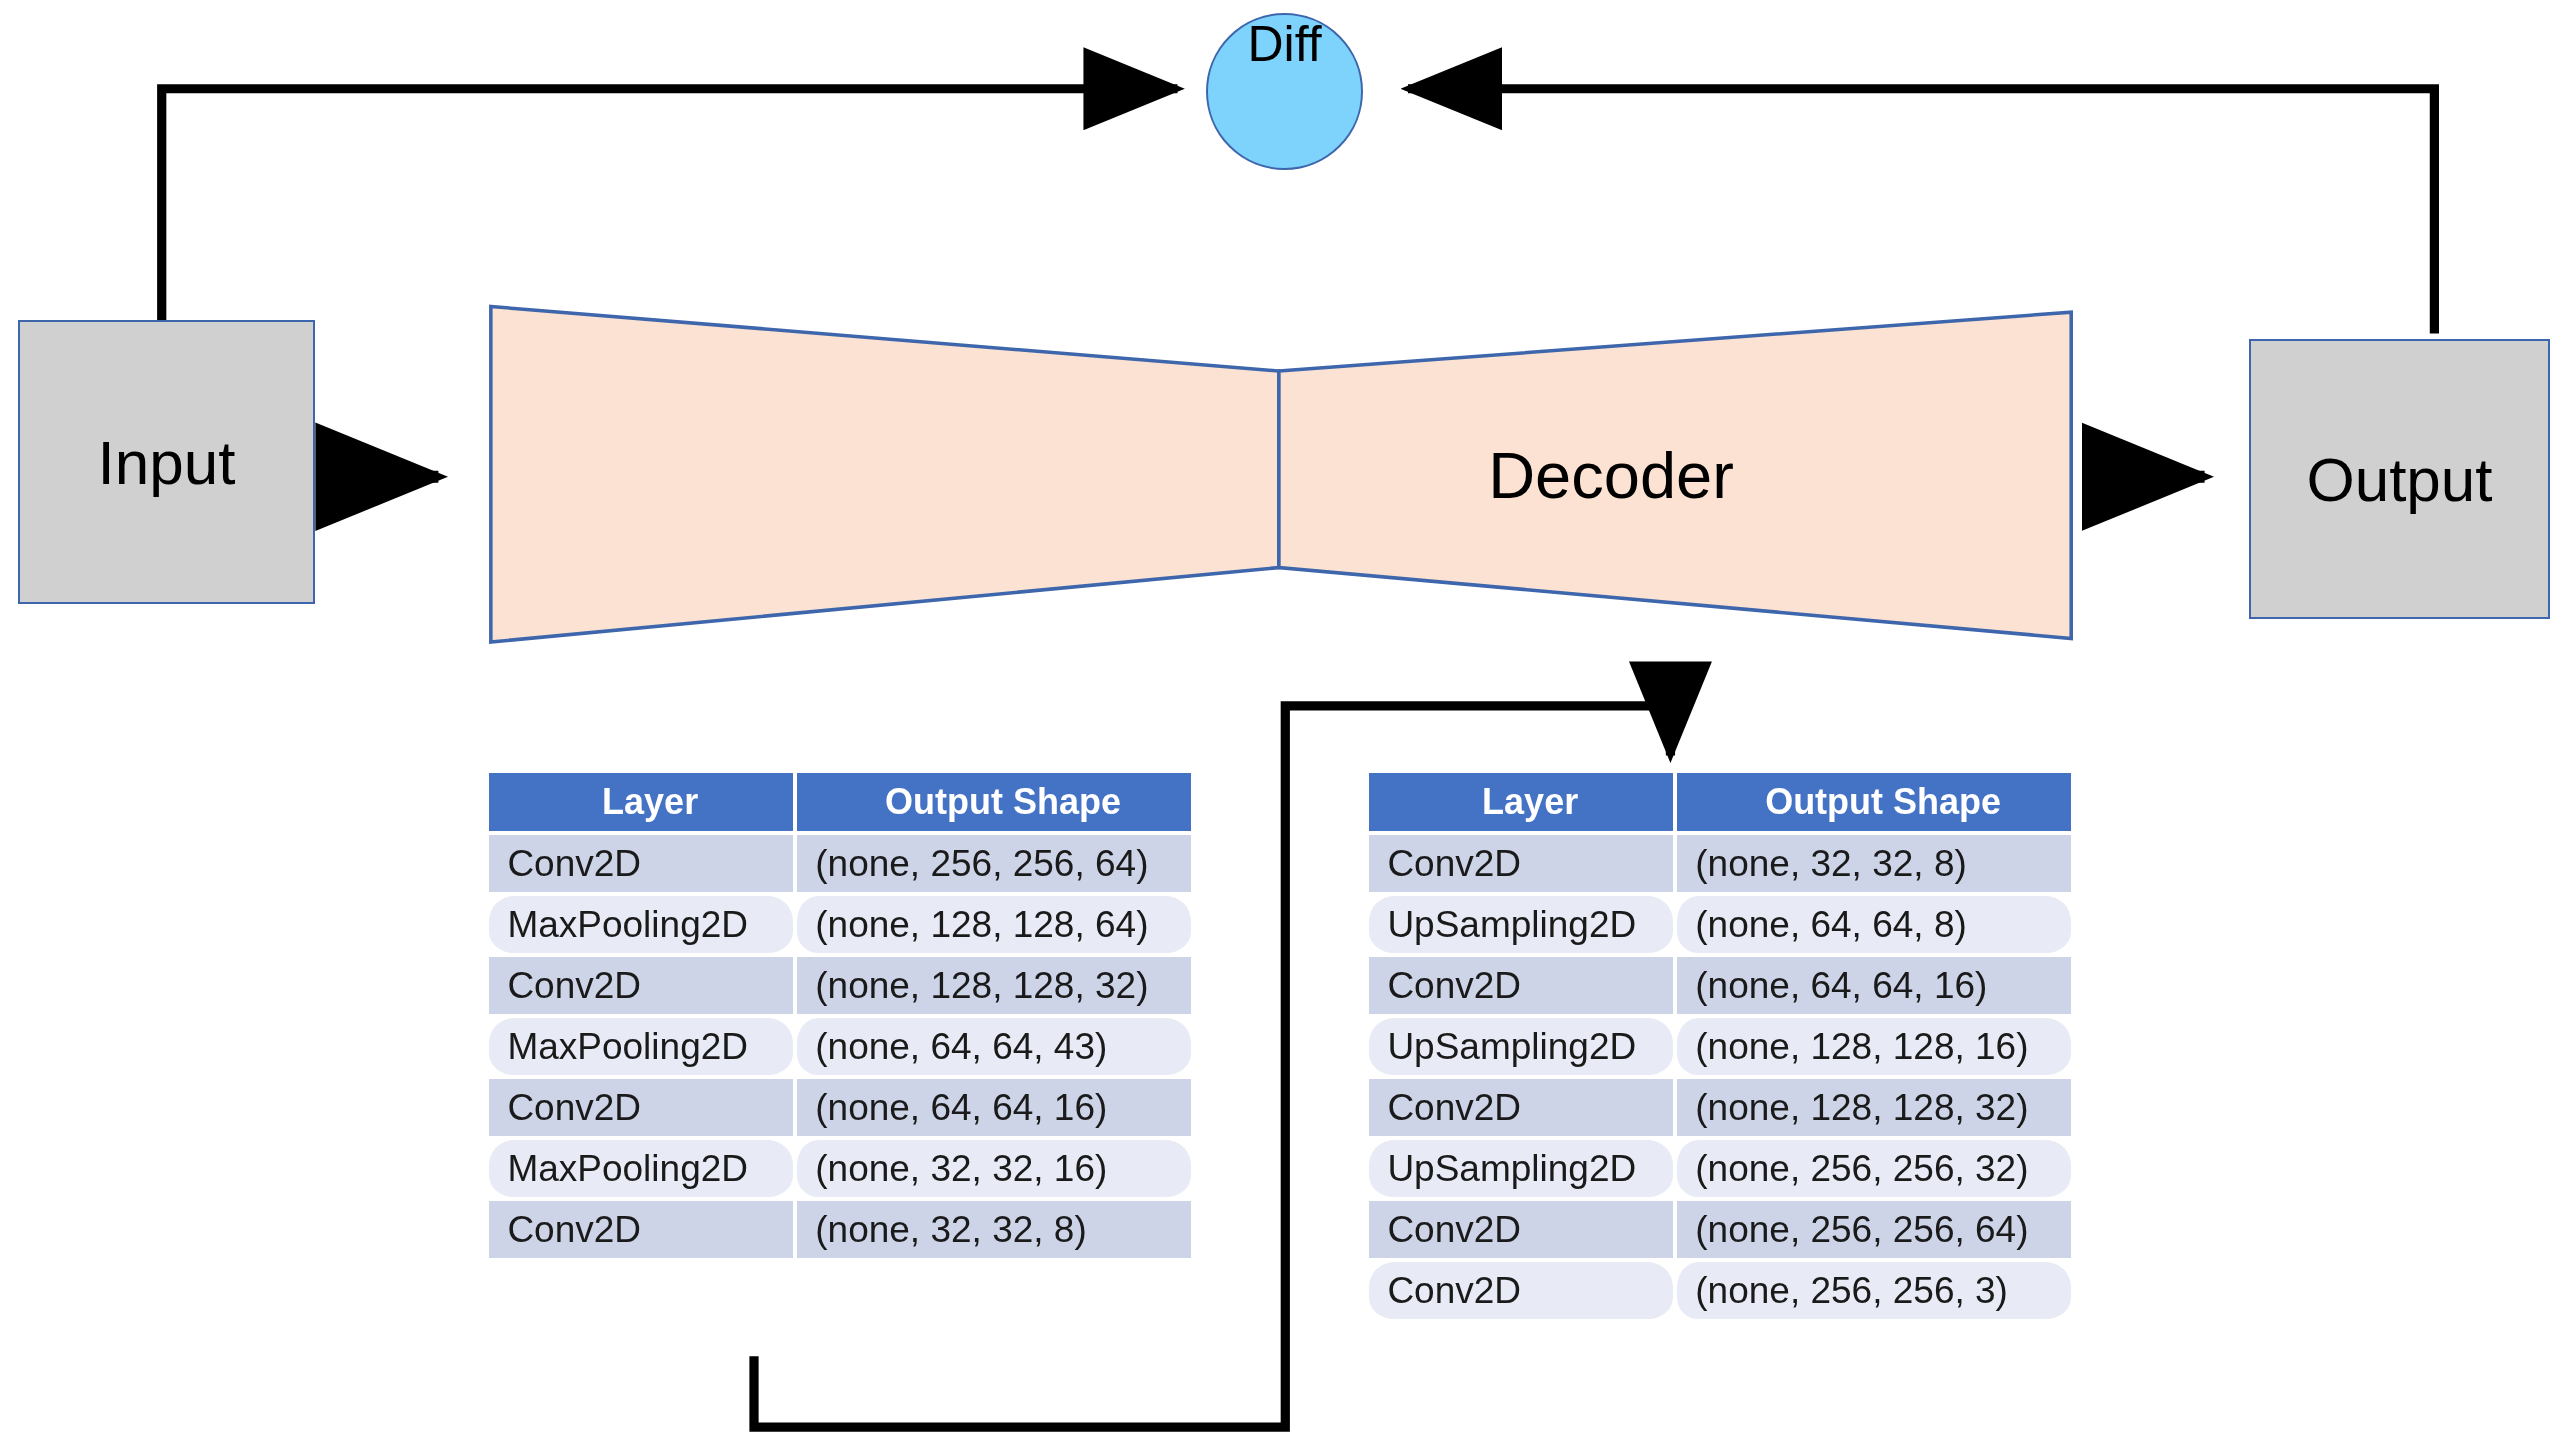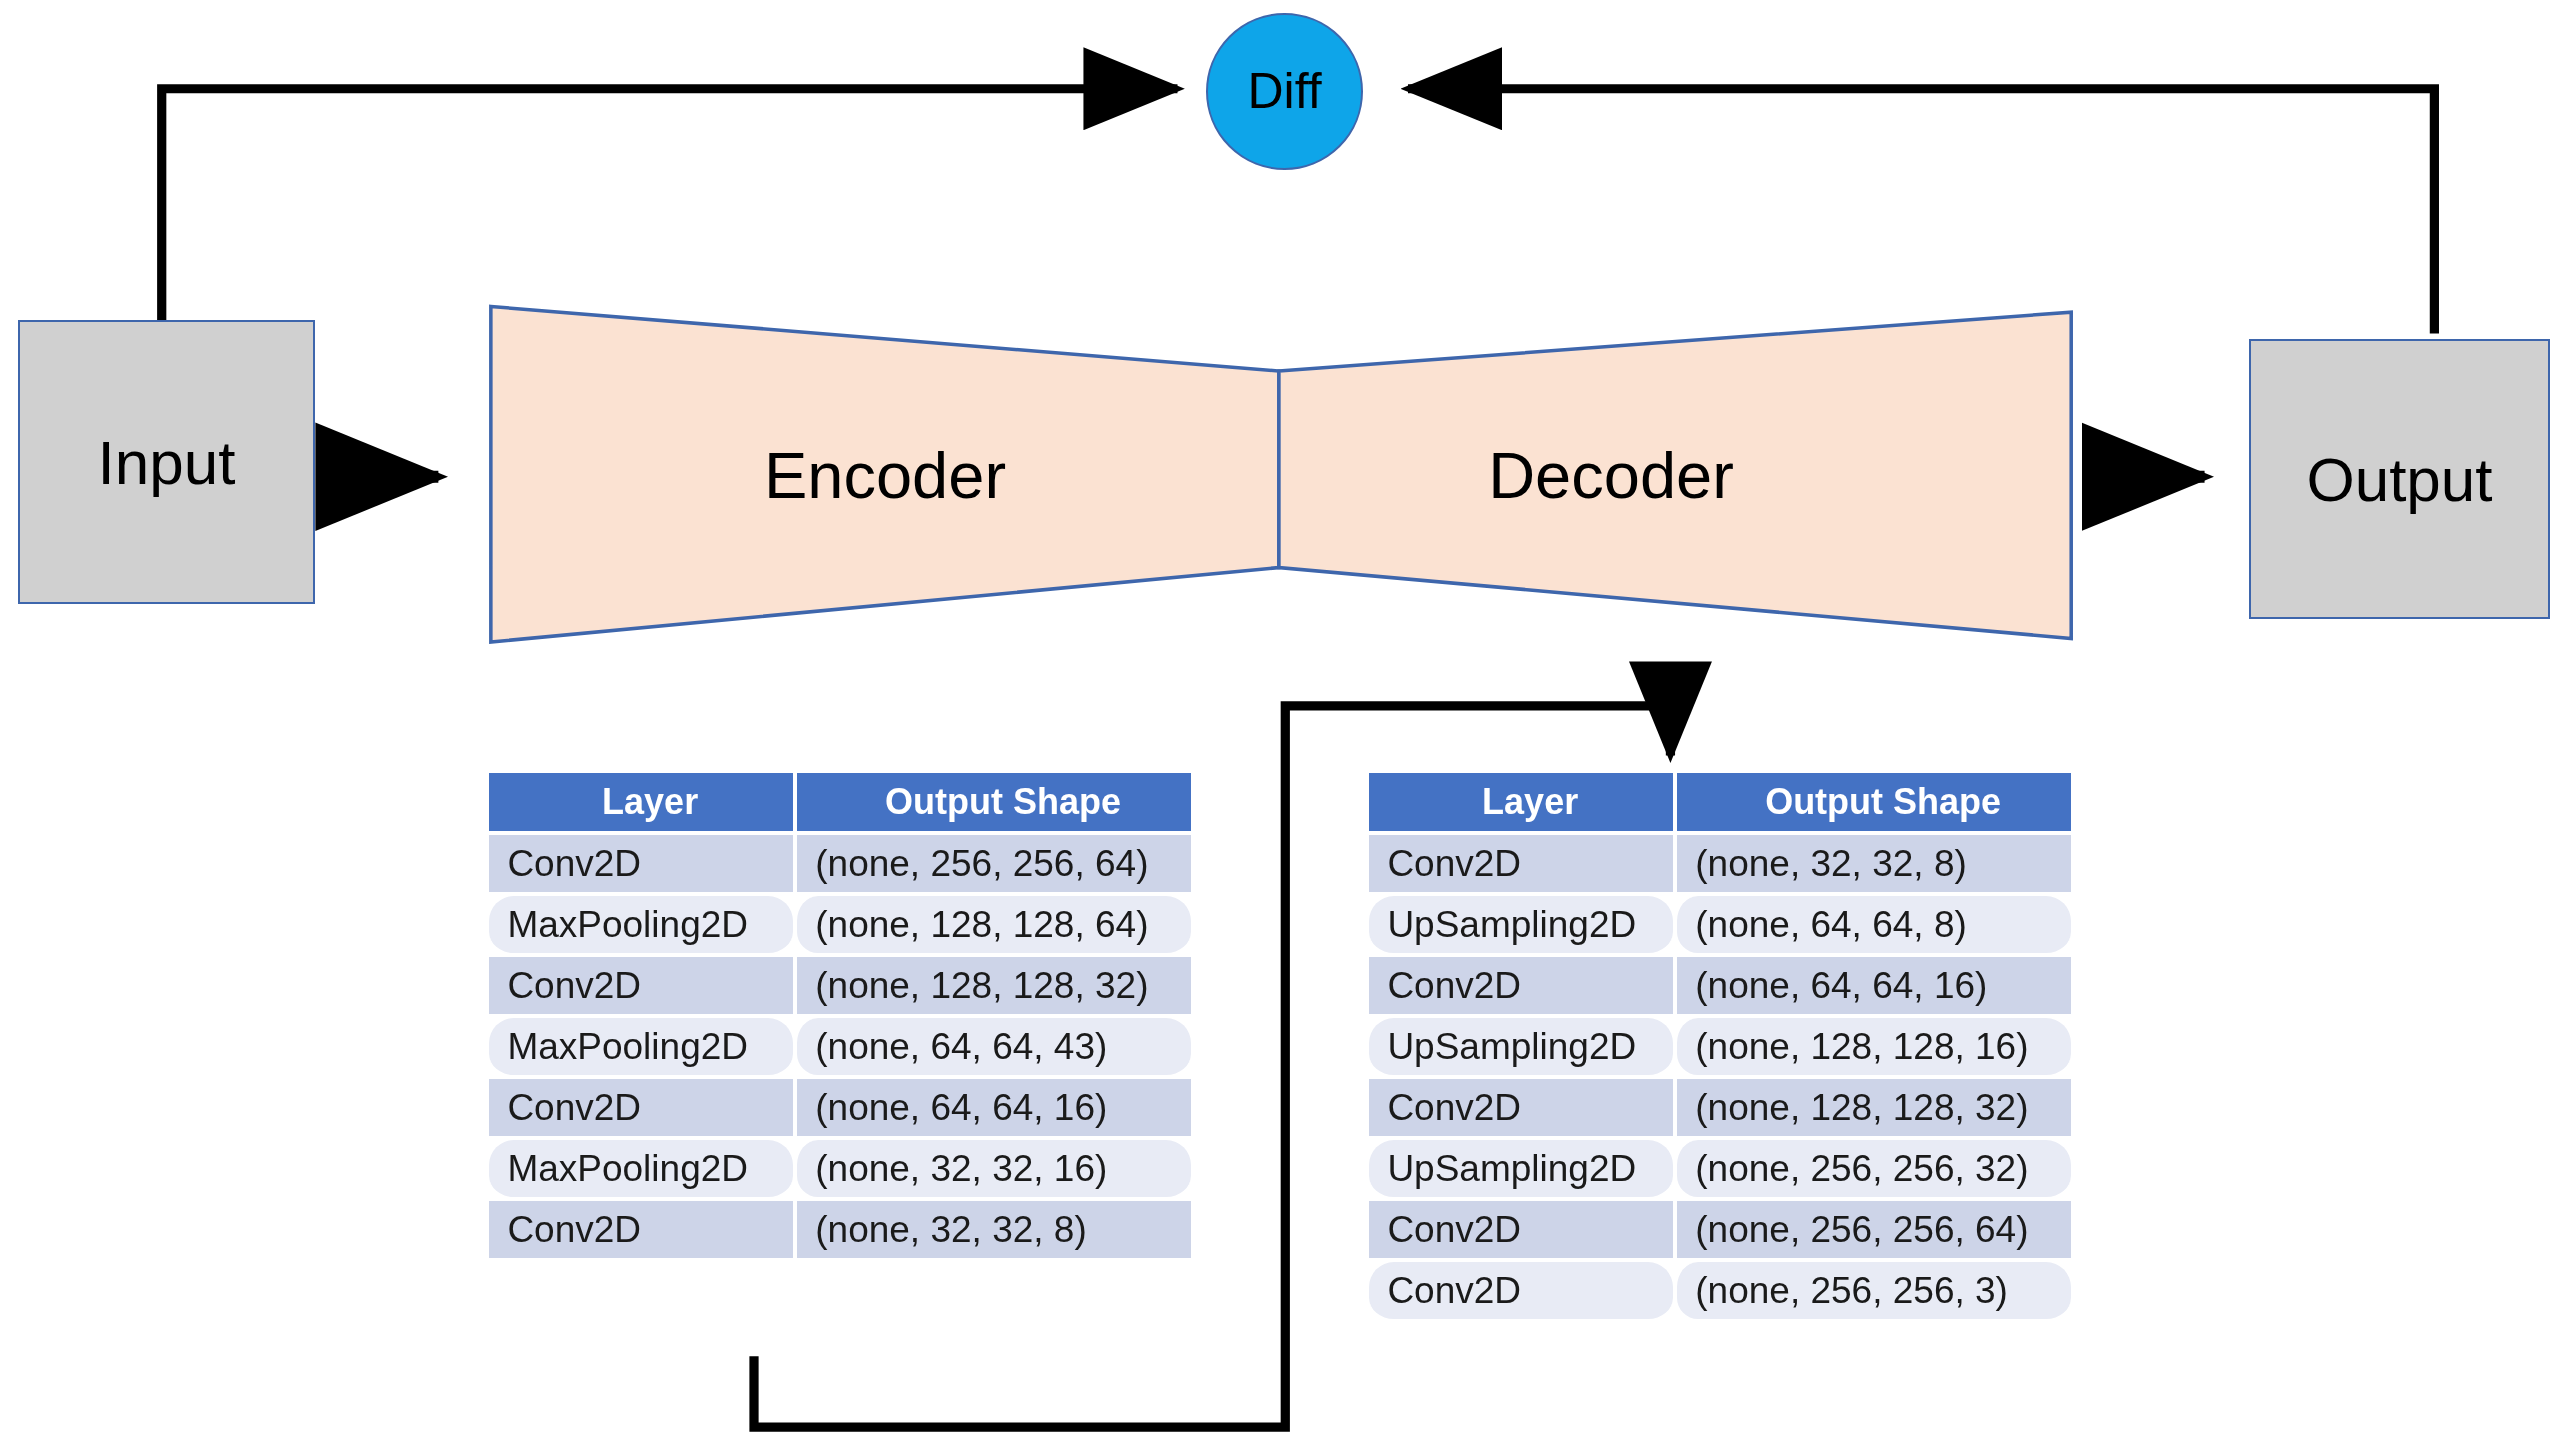--- a/index.html
+++ b/index.html
@@ -12,23 +12,23 @@
               text-align:center;white-space:nowrap;}
 
   
   .io-box{position:absolute;background:#D0D0D0;border:2.8px solid #3E66AC;box-sizing:border-box;}
   .io-text{font-size:62px;color:#000;font-weight:400;}
 
   
   .trap-text{font-size:65px;color:#000;font-weight:400;}
 
   
-  .diff-circle{position:absolute;border-radius:50%;background:#0ea5e9;
+  .diff-circle{position:absolute;border-radius:50%;background:#7dd3fc;
                border:2.8px solid #3E66AC;box-sizing:border-box;
-               display:flex;align-items:center;justify-content:center;}
+               display:flex;justify-content:center;}
   .diff-text{font-size:50px;color:#000;}
 
   
   .ltable{position:absolute;border-collapse:separate;border-spacing:0;}
   .ltable td,.ltable th{padding:0;margin:0;}
   .hdr-cell{background:#4472C4;color:#ffffff;font-weight:bold;font-size:36px;
             height:62px;vertical-align:middle;padding-left:18.4px !important;
             box-sizing:border-box;border-bottom:4.3px solid #ffffff;}
   .hdr-cell.sep{border-left:4.3px solid #ffffff;}
   .row-cell{font-size:37px;color:#1a1a1a;height:61px;vertical-align:middle;
@@ -74,23 +74,20 @@
       <span class="io-text">Input</span>
     </div>
   </div>
 
   <div class="io-box" style="left:2249px;top:339px;width:301px;height:280px;">
     <div class="node-label" style="left:0;top:0;right:0;bottom:0;">
       <span class="io-text">Output</span>
     </div>
   </div>
 
-  <div class="node-label" style="left:491px;top:426px;width:788px;height:99px;">
-    <span class="trap-text">Encoder</span>
-  </div>
   <div class="node-label" style="left:1215px;top:426px;width:792px;height:99px;">
     <span class="trap-text">Decoder</span>
   </div>
 
   <table class="ltable" style="left:489px;top:773px;width:702px;">
     <colgroup>
         <col style="width:304px">
         <col style="width:399px">
       </colgroup>
     <thead>

